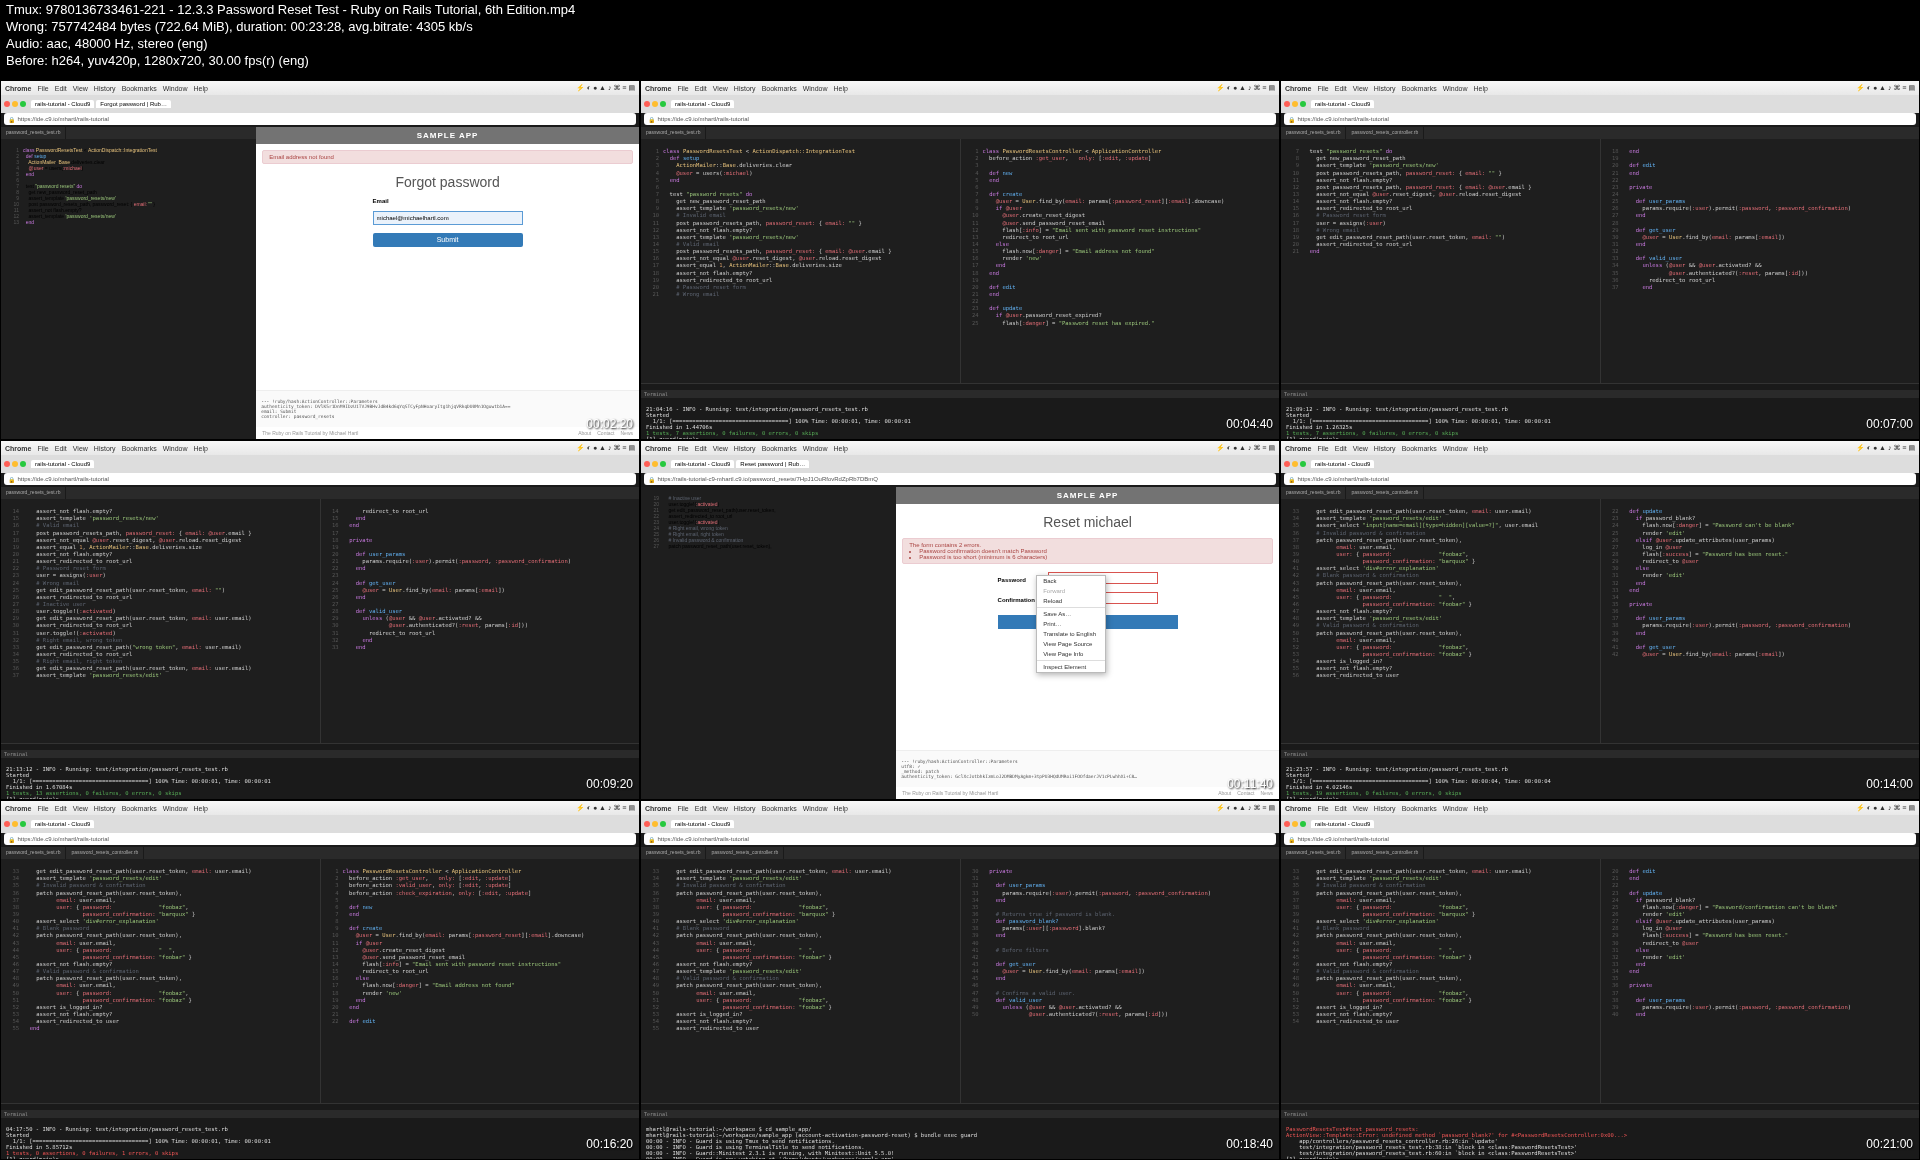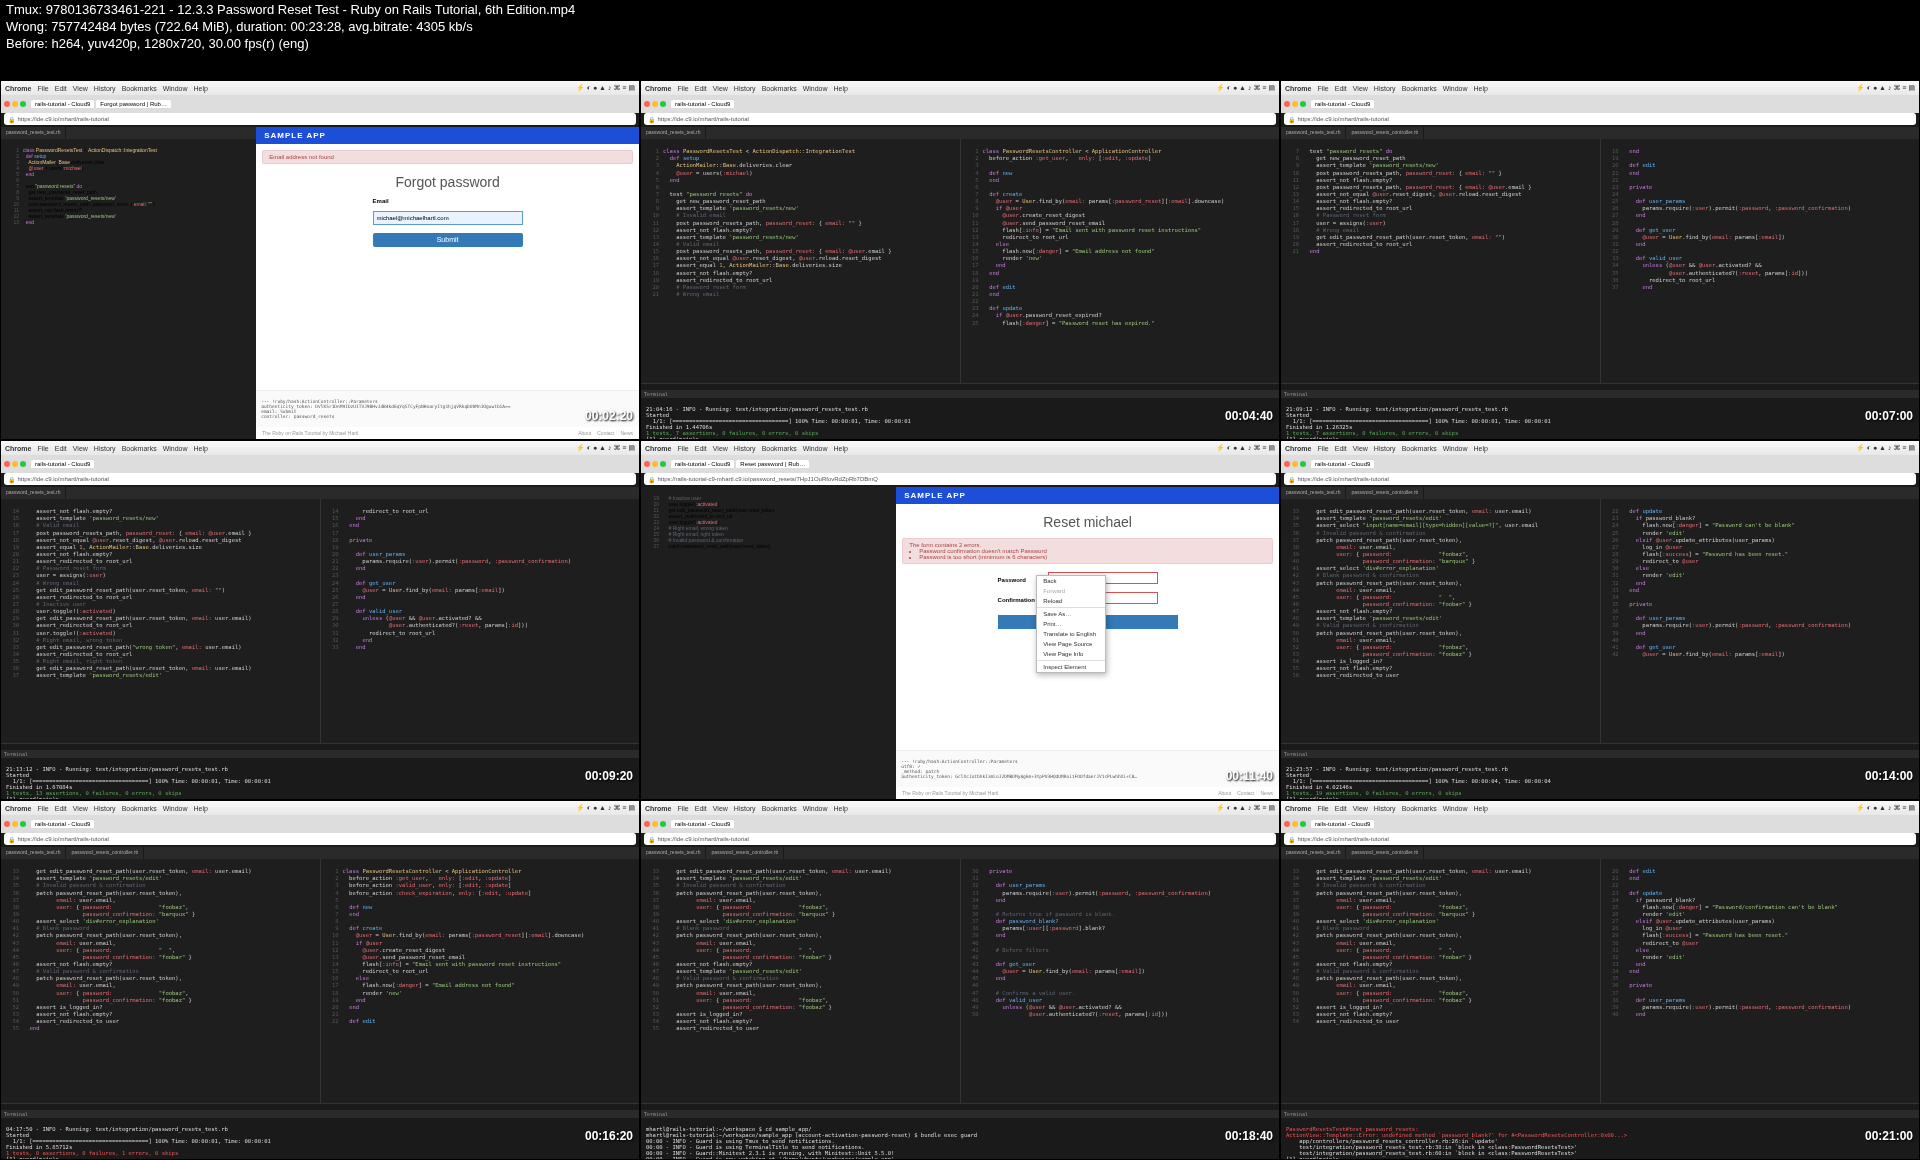--- a/index.html
+++ b/index.html
@@ -1,20 +1,20 @@
 <!DOCTYPE html>
 <html><head>
 <meta charset="utf-8">
 <style>
 * { margin: 0; padding: 0; box-sizing: border-box; }
 body { background: #000; font-family: -apple-system, Arial, sans-serif; width: 1920px; height: 1160px; overflow: hidden; position: relative; }
 .header-info { position: absolute; top: 0; left: 0; color: #fff; font-size: 13px; line-height: 1.3; padding: 2px 6px; z-index: 100; font-family: Arial, sans-serif; }
 .grid { display: grid; grid-template-columns: repeat(4, 1fr); grid-template-rows: repeat(3, 1fr); width: 1920px; height: 1080px; position: absolute; top: 80px; gap: 0; }
 .tile { position: relative; background: #1a1a1a; overflow: hidden; border: 1px solid #000; }
-.timestamp { position: absolute; bottom: 16px; right: 6px; color: #fff; font-size: 12px; font-weight: bold; text-shadow: 1px 1px 2px #000; z-index: 50; }
+.timestamp { position: absolute; bottom: 8px; right: 6px; color: #fff; font-size: 12px; font-weight: normal; text-shadow: 1px 1px 2px #000; z-index: 50; }
 .mac-menubar { height: 14px; background: linear-gradient(#f8f8f8,#e8e8e8); display: flex; align-items: center; font-size: 7px; color: #333; padding: 0 4px; gap: 6px; }
 .mac-menubar .app { font-weight: bold; }
 .mac-menubar .right { margin-left: auto; display: flex; gap: 3px; font-size: 7px; }
 .browser-chrome { height: 18px; background: #ddd; display: flex; align-items: center; font-size: 6px; padding: 0 3px; gap: 2px; }
 .traffic { display: flex; gap: 2px; margin-right: 3px; }
 .traffic span { width: 6px; height: 6px; border-radius: 50%; display: inline-block; }
 .t-red { background: #ff5f56; } .t-yel { background: #ffbd2e; } .t-grn { background: #27c93f; }
 .tab { background: #fff; border-radius: 2px 2px 0 0; padding: 1px 4px; font-size: 6px; }
 .urlbar { height: 12px; background: #fff; margin: 0 3px 2px; border-radius: 3px; font-size: 6px; padding: 0 4px; display: flex; align-items: center; color: #555; }
 .urlbar .lock { color: #2a2; margin-right: 2px; }
@@ -23,21 +23,21 @@
 .editor-tabs { height: 12px; background: #2a2a2a; display: flex; font-size: 5px; color: #aaa; }
 .editor-tabs .etab { padding: 2px 5px; border-right: 1px solid #1a1a1a; }
 .code-area { flex: 1; padding: 2px 4px; overflow: hidden; white-space: pre; }
 .gutter { color: #555; display: inline-block; width: 14px; text-align: right; margin-right: 4px; }
 .kw { color: #c678dd; } .str { color: #98c379; } .sym { color: #e06c75; } .fn { color: #61afef; } .num { color: #d19a66; } .cm { color: #5c6370; } .cls { color: #e5c07b; }
 .terminal { background: #1a1a1a; color: #ddd; font-family: Menlo, monospace; font-size: 5.5px; padding: 3px 5px; height: 56px; border-top: 1px solid #333; white-space: pre-wrap; overflow: hidden; }
 .terminal .head { background: #2a2a2a; color: #999; font-size: 5px; padding: 1px 3px; margin: -3px -5px 2px; }
 .terminal .ok { color: #5a5; } .terminal .err { color: #e55; }
 .browser-page { background: #fff; flex: 1; position: relative; overflow: hidden; }
 .sample-page { font-family: -apple-system, Arial; }
-.sample-nav { background: #1d4ed8; color: #fff; padding: 4px 8px; font-size: 8px; font-weight: bold; letter-spacing: 1px; }
+.sample-nav { background: #737373; color: #fff; padding: 4px 8px; font-size: 8px; font-weight: bold; letter-spacing: 1px; text-align: center; }
 .flash-err { background: #f2dede; color: #a94442; border: 1px solid #ebccd1; padding: 3px 6px; margin: 6px; font-size: 6px; border-radius: 2px; }
 .flash-err ul { list-style: disc; margin-left: 10px; }
 .page-h1 { text-align: center; font-size: 14px; color: #555; margin: 10px 0 8px; font-weight: 300; }
 .form-box { width: 150px; margin: 0 auto; }
 .form-box label { font-size: 6px; font-weight: bold; display: block; margin-bottom: 2px; }
 .form-box input { width: 100%; height: 14px; border: 1px solid #ccc; font-size: 6px; padding: 0 3px; margin-bottom: 3px; }
 .form-box input.hilite { border-color: #5b9bd5; background: #eaf2fb; }
 .form-box .btn { background: #337ab7; color: #fff; border: none; width: 100%; height: 14px; font-size: 7px; border-radius: 2px; }
 .footer-links { position: absolute; bottom: 0; left: 0; right: 0; border-top: 1px solid #eee; padding: 3px 6px; font-size: 5px; color: #999; display: flex; }
 .footer-links .r { margin-left: auto; display: flex; gap: 6px; }
@@ -50,20 +50,21 @@
 .reset-form input.err-field { border-color: #d9534f; }
 .reset-form .row { margin-bottom: 2px; }
 .reset-form .btn { width: 170px; margin-left: 0; }
 </style>
 </head>
 <body>
 
 <div class="header-info">
   <div><span>Tmux:</span> <span style="color:#fff">9780136733461-221 - 12.3.3 Password Reset Test - Ruby on Rails Tutorial, 6th Edition.mp4</span></div>
   <div><span>Wrong:</span> <span>757742484 bytes (722.64 MiB), duration: 00:23:28, avg.bitrate: 4305 kb/s</span></div>
+  <div><span>Audio:</span> <span>aac, 48000 Hz, stereo (eng)</span></div>
   <div><span>Before:</span> <span>h264, yuv420p, 1280x720, 30.00 fps(r) (eng)</span></div>
 </div>
 
 <div class="grid" style="grid-template-columns: repeat(3, 1fr); grid-template-rows: repeat(3, 1fr);">
 
 <div class="tile">
   <div class="mac-menubar">
     <span class="app">Chrome</span>
     <span>File</span>
         <span>Edit</span>

